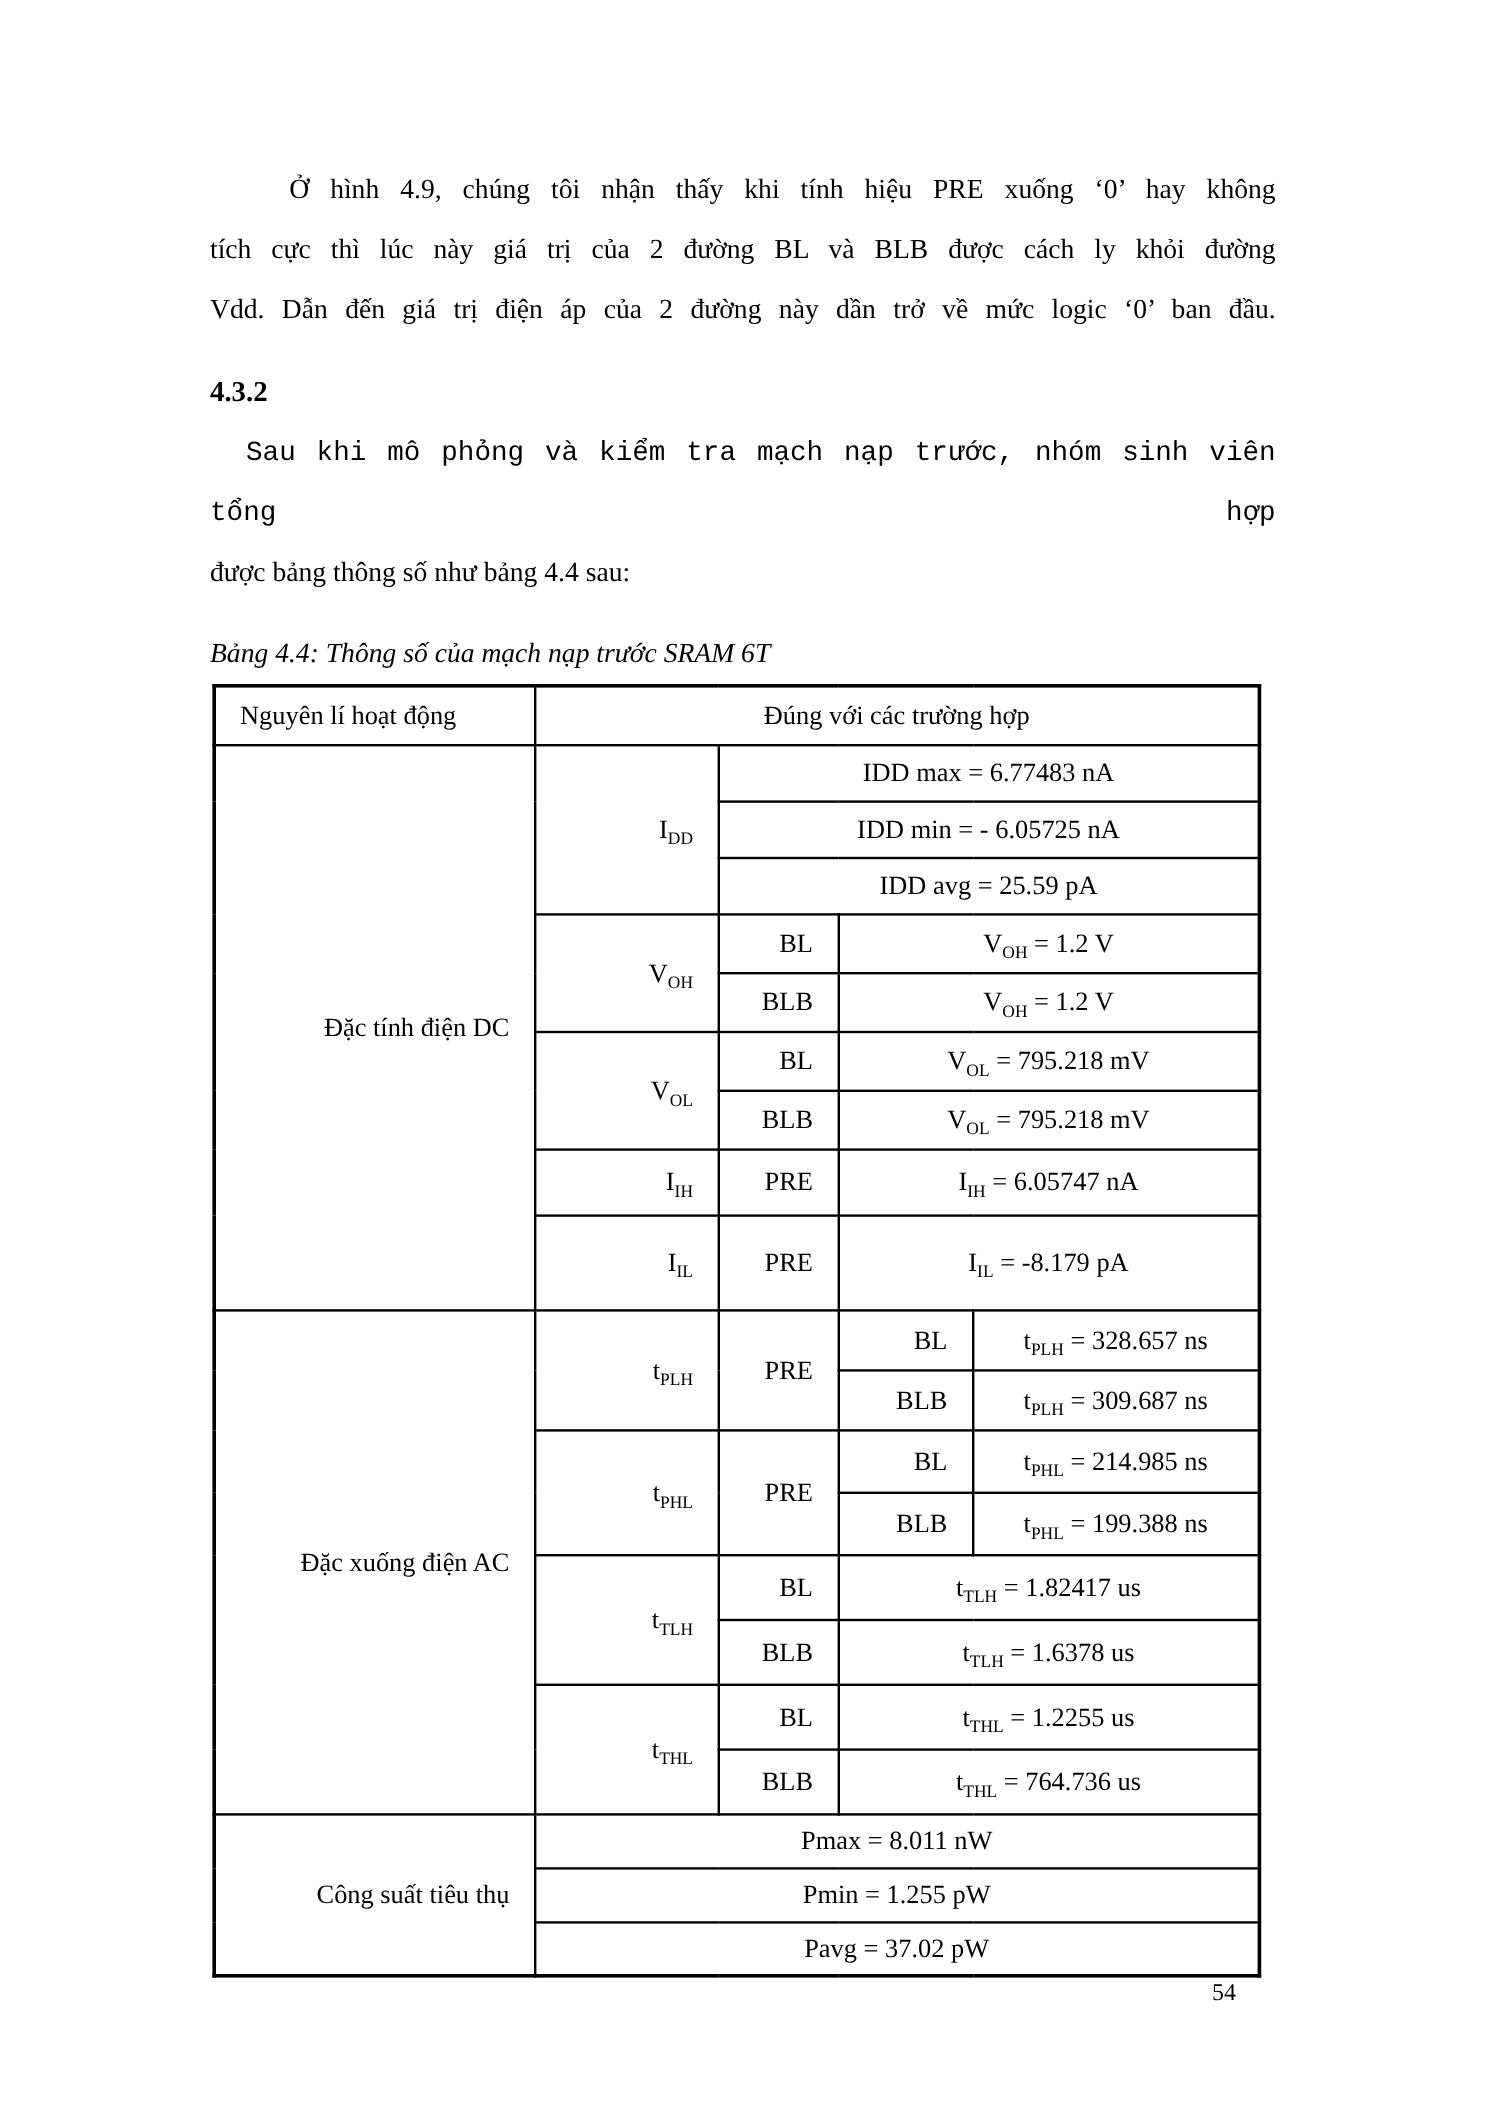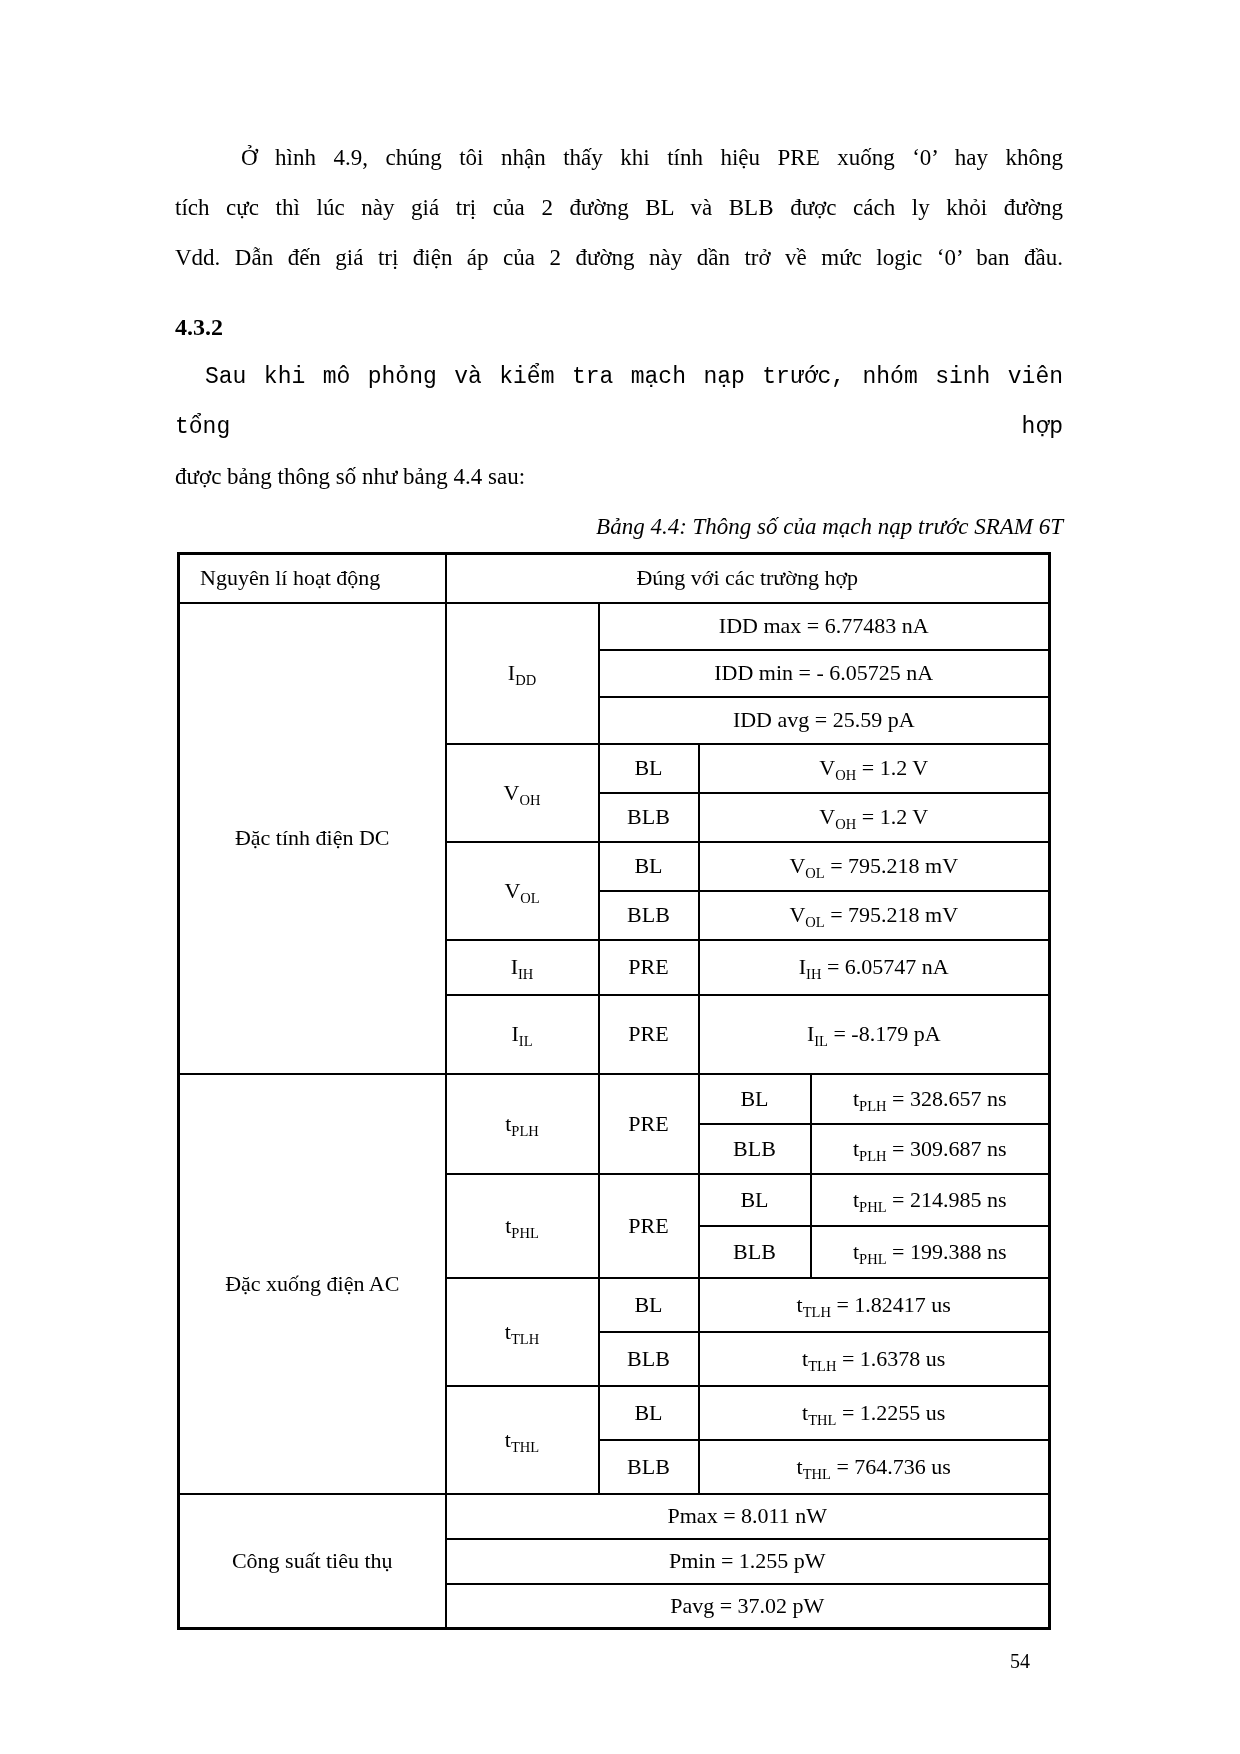--- a/index.html
+++ b/index.html
@@ -13,30 +13,30 @@
   .para .line{line-height:50px;text-align:justify;white-space:normal;}
   .para .jfull{text-align-last:justify;}
   .indent1{text-indent:66px;}
   .indent2{text-indent:30px;font-family:Liberation Mono, monospace;}
   .para1{margin-top:133px;}
   .heading{
     margin:28px 0 0 0;font-size:24px;font-weight:bold;line-height:32px;
     display:flex;gap:24px;
   }
   .para2{margin-top:9px;}
-  .caption{margin-top:10px;font-style:italic;font-size:23px;line-height:30px;text-align:right;}
+  .caption{margin-top:28px;font-style:italic;font-size:23px;line-height:30px;text-align:left;}
   table.ptable{
     border-collapse:collapse;margin-top:10px;margin-left:2px;
     border:3px solid #000;table-layout:fixed;
   }
   table.ptable td{
     border:2px solid #000;font-size:22px;padding:0 20px;
     overflow:hidden;
   }
-  td.c{text-align:center;}
+  td.c{text-align:right;}
   td.l{text-align:center;padding-left:13px;}
   td.hl{text-align:left;padding-left:18px;}
   sub{font-size:66%;line-height:0;}
   tr.r-header{height:49px;}
   tr.r-idd{height:47px;}
   tr.r-sig{height:49px;}
   tr.r-iih{height:55px;}
   tr.r-iil{height:79px;}
   tr.r-tplh{height:50px;}
   tr.r-tphl{height:52px;}

